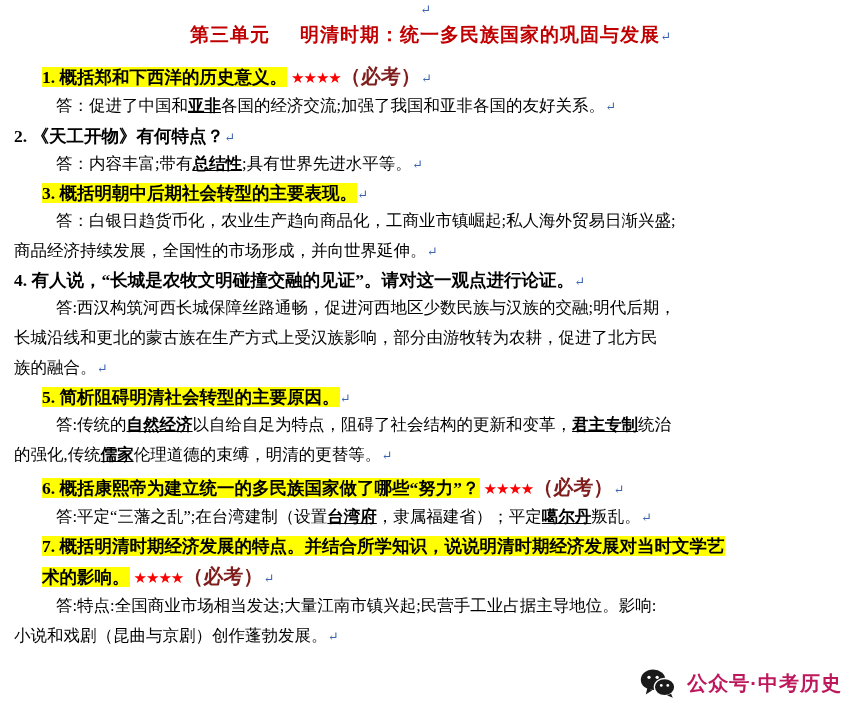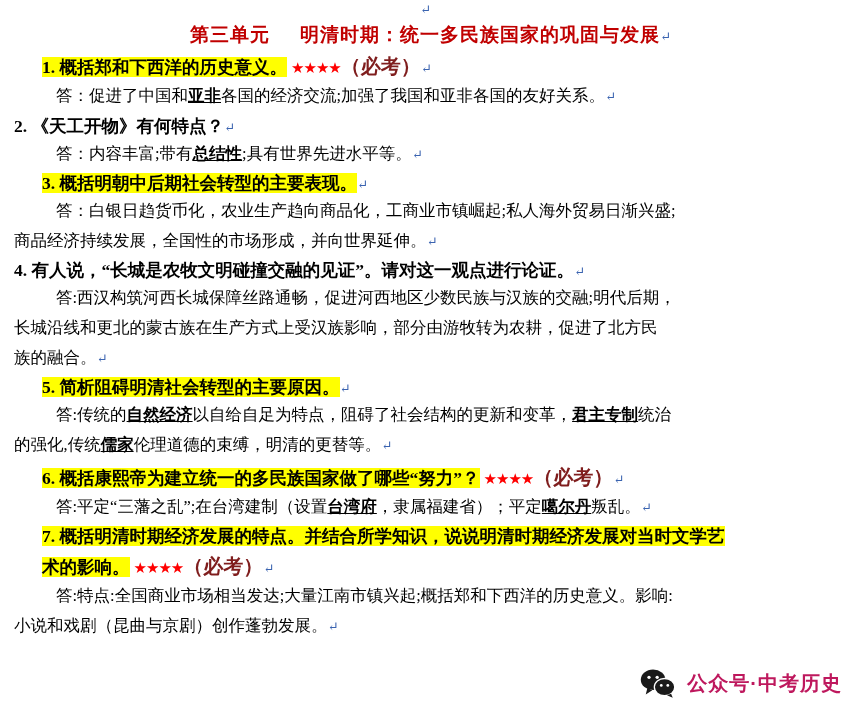--- a/index.html
+++ b/index.html
@@ -32,21 +32,21 @@
   .doc {
     padding: 22px 14px 0 14px;
     box-sizing: border-box;
   }
   .title {
     text-align: center;
     font-weight: bold;
     font-size: 19px;
     color: #c00000;
     letter-spacing: 1px;
-    margin: 0 0 3px 0;
+    margin: 0 0 13px 0;
     white-space: nowrap;
   }
   .title .sp {
     display: inline-block;
     width: 30px;
   }
   .q {
     font-size: 17.5px;
     font-weight: bold;
     line-height: 1.52;
@@ -199,21 +199,21 @@
     </div>
 
     <div class="qline">
       <span class="q hl"><span>7.</span>&nbsp;<span>概括明清时期经济发展的特点。并结合所学知识，说说明清时期经济发展对当时文学艺</span></span>
     </div>
     <div class="qline">
       <span class="q hl">术的影响。</span>
       <span class="stars">★★★★</span><span class="must">（必考）</span><span class="pilcrow">↵</span>
     </div>
     <div class="a">
-      <span class="indent"></span><span>答:特点:全国商业市场相当发达;大量江南市镇兴起;概括郑和下西洋的历史意义。影响:</span>
+      <span class="indent"></span><span>答:特点:全国商业市场相当发达;大量江南市镇兴起;民营手工业占据主导地位。影响:</span>
     </div>
     <div class="a">
       <span>小说和戏剧（昆曲与京剧）创作蓬勃发展。</span><span class="pilcrow">↵</span>
     </div>
 
   </div>
 
   <div class="badge">
     <span class="badge-icon">
       <svg class="wechat" viewBox="0 0 44 36" xmlns="http://www.w3.org/2000/svg">

